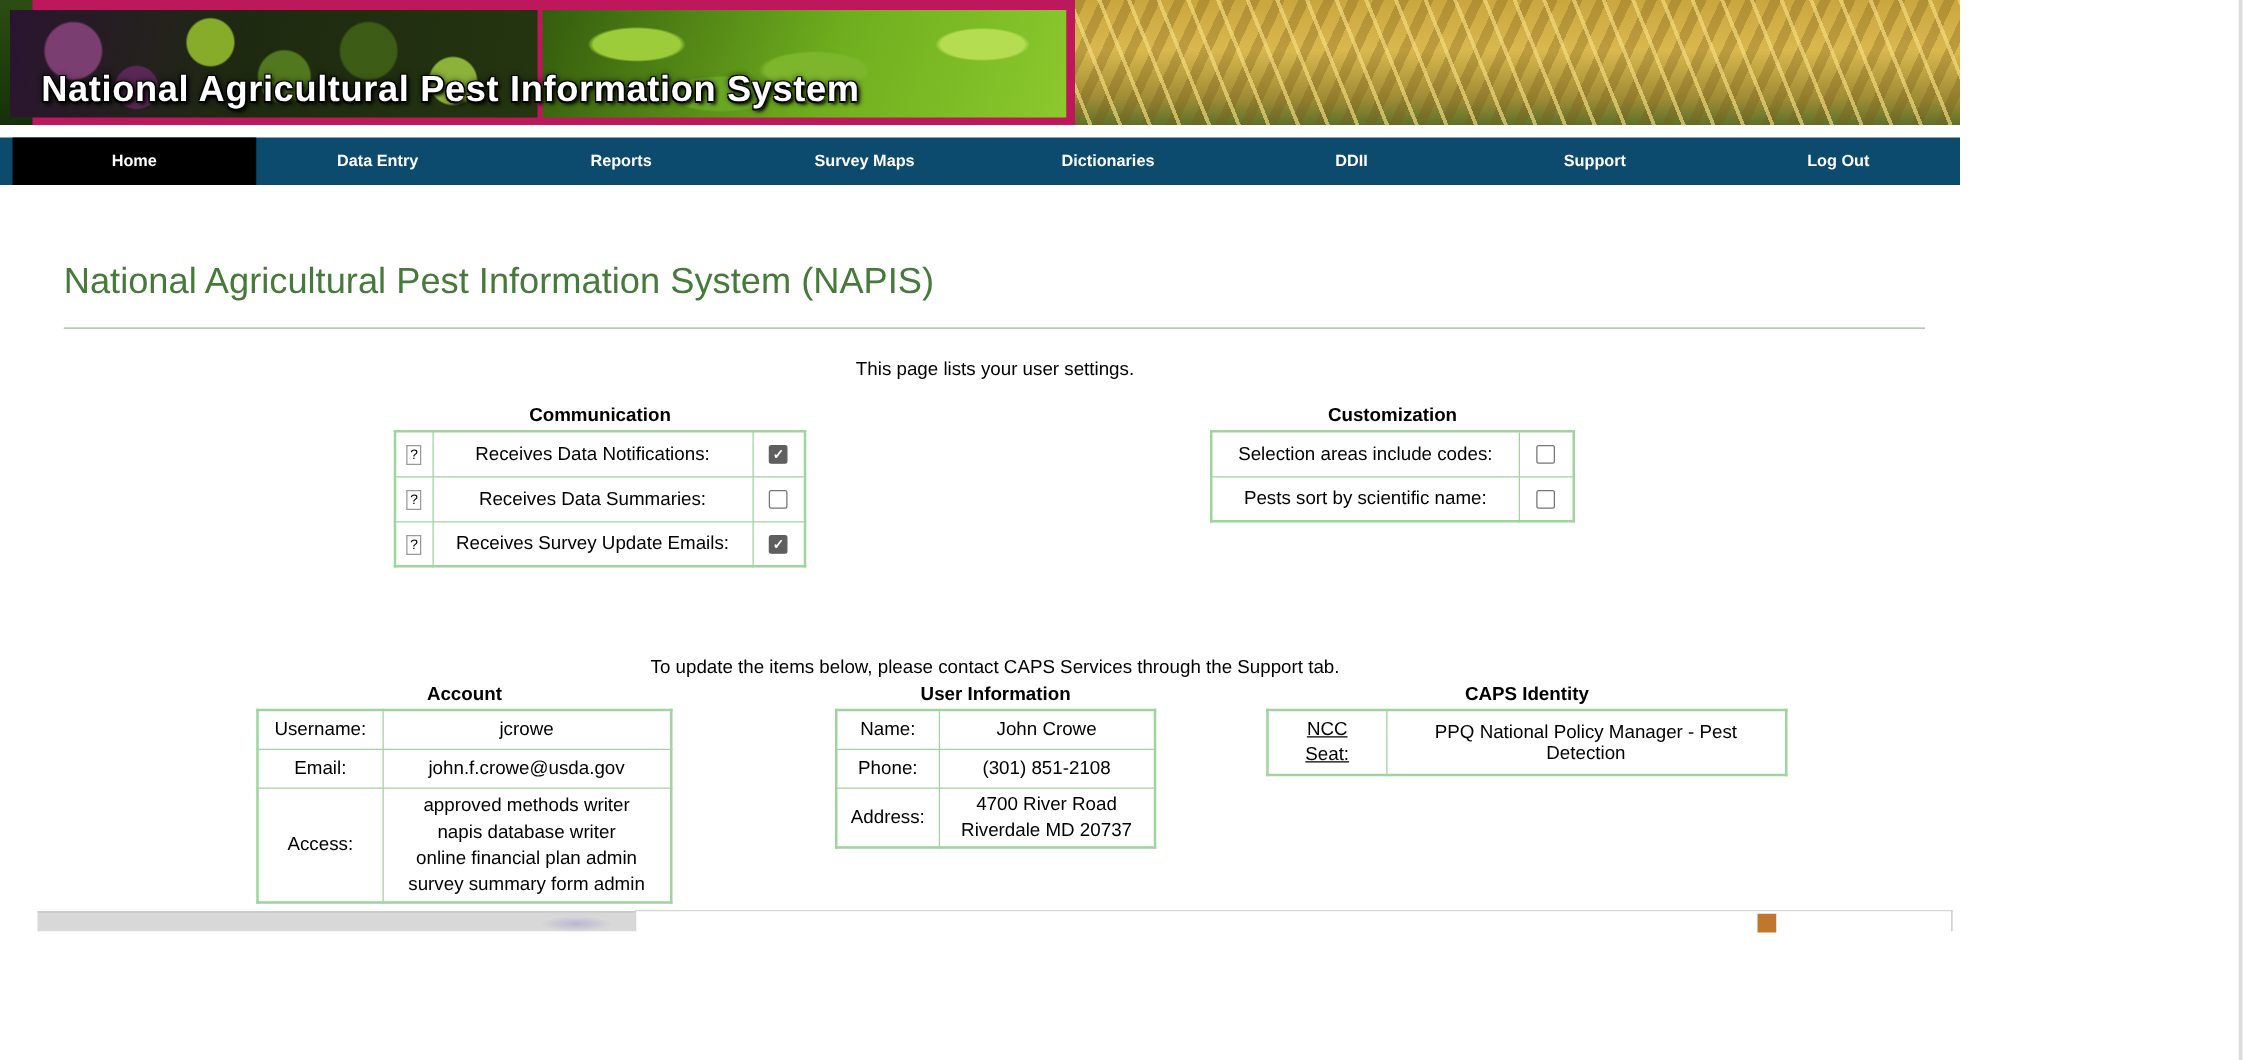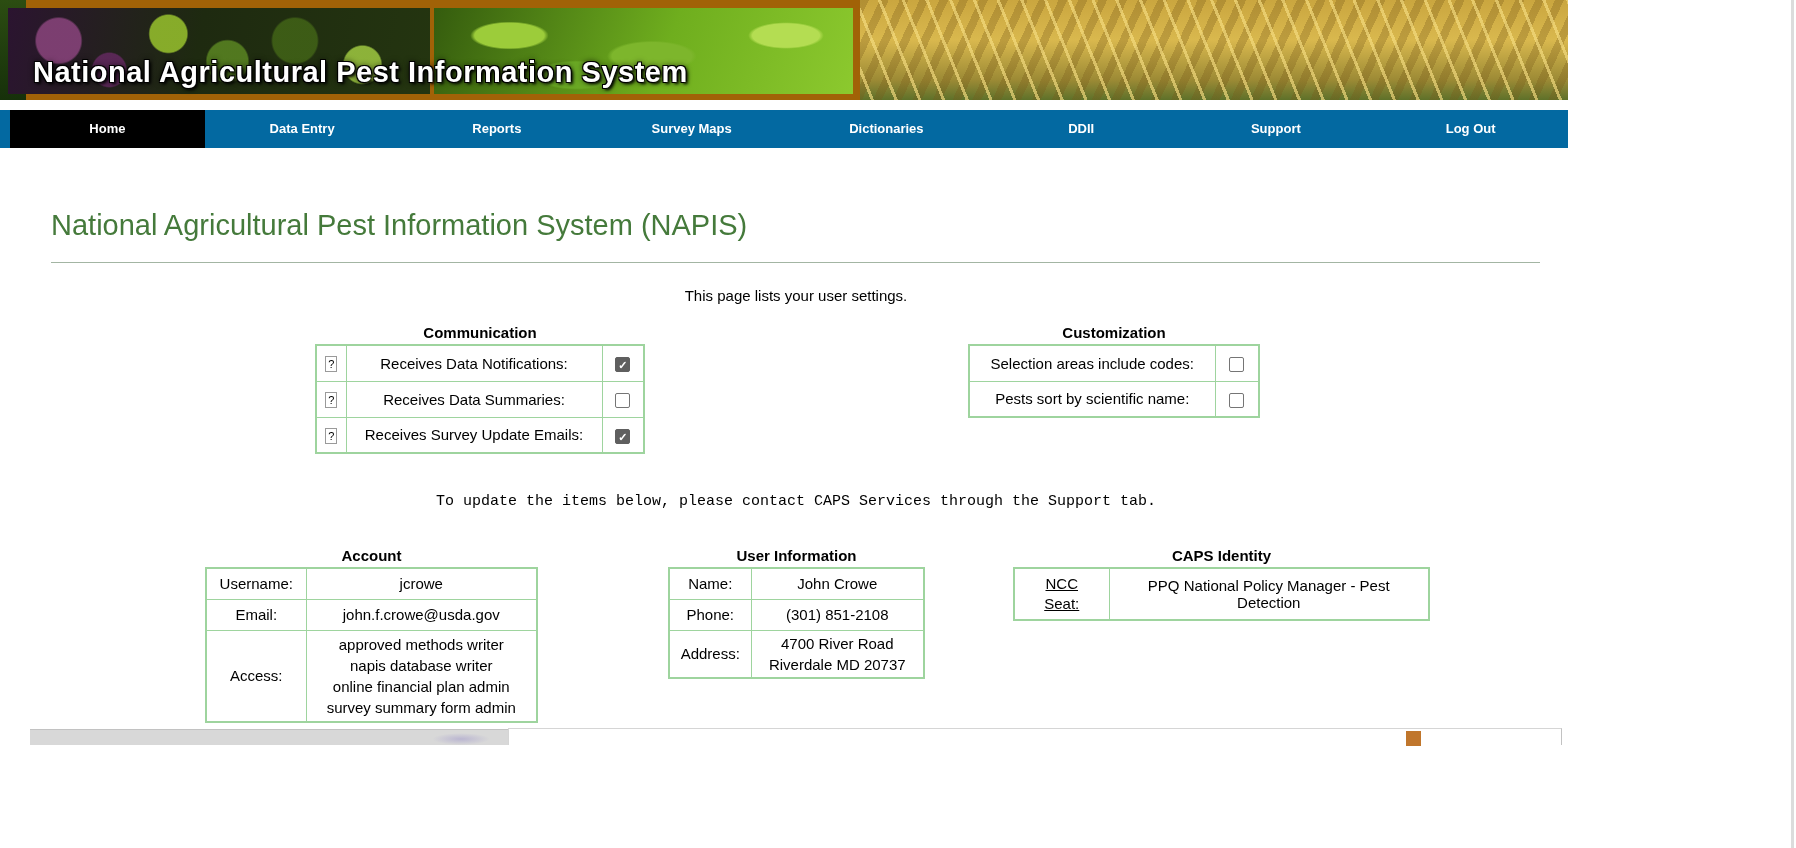--- a/index.html
+++ b/index.html
@@ -1,20 +1,20 @@
 <!DOCTYPE html>
 <html><head>
 <meta charset="utf-8">
 <style>
   * { margin:0; padding:0; box-sizing:border-box; }
   body { font-family:"Liberation Sans", sans-serif; background:#fff; color:#000; }
   #canvas { position:relative; width:1796px; height:848px; background:#fff; overflow:hidden; }
 
   
-  #banner { position:absolute; left:0; top:0; width:1568px; height:100px; background:#a16207; }
+  #banner { position:absolute; left:0; top:0; width:1568px; height:100px; background:#be185d; }
   .banner-strip { position:absolute; left:0; top:0; width:26px; height:100px;
     background:linear-gradient(180deg,#2c4d12,#16300a); }
   .tile { position:absolute; top:8px; height:86px; }
   .tile-fruit { left:8px; width:422px;
     background:
       radial-gradient(circle 24px at 12% 38%, rgba(128,64,116,.95) 0 92%, transparent 100%),
       radial-gradient(circle 18px at 24% 72%, rgba(92,40,88,.95) 0 92%, transparent 100%),
       radial-gradient(circle 20px at 38% 30%, rgba(146,186,44,.9) 0 92%, transparent 100%),
       radial-gradient(circle 22px at 52% 62%, rgba(84,124,32,.95) 0 92%, transparent 100%),
       radial-gradient(circle 24px at 68% 38%, rgba(62,94,22,.95) 0 92%, transparent 100%),
@@ -30,32 +30,32 @@
   .tile-wheat { left:860px; top:0; height:100px; width:708px;
     background:
       repeating-linear-gradient(68deg, rgba(246,222,130,0) 0 10px, rgba(246,222,130,.65) 10px 13px, rgba(140,105,30,0) 13px 22px),
       repeating-linear-gradient(115deg, rgba(120,90,25,.30) 0 8px, transparent 8px 18px),
       linear-gradient(180deg,#caa63f 0%, #d9b84e 40%, #9c8a35 80%, #5e712a 100%); }
   #banner-title { position:absolute; left:33px; top:56px; font-size:29px; font-weight:bold; color:#fff;
     letter-spacing:.5px; white-space:nowrap;
     text-shadow:-1px -1px 0 #000, 1px -1px 0 #000, -1px 1px 0 #000, 2px 2px 3px #000, 0 0 6px #000; }
 
   
-  #main-nav { position:absolute; left:0; top:110px; width:1568px; height:38px; background:#0369a1;
+  #main-nav { position:absolute; left:0; top:110px; width:1568px; height:38px; background:#0c4a6e;
     display:flex; padding-left:10px; }
   .nav-item { flex:1 1 0; text-align:center; line-height:38px; color:#fff; font-size:13px; font-weight:bold;
     cursor:pointer; white-space:nowrap; }
   .nav-item.active { background:#000; }
 
   
   #page-title { position:absolute; left:51px; top:209px; font-size:29px; font-weight:400; color:#457a3b; }
   #title-divider { position:absolute; left:51px; top:262px; width:1489px; height:1px; background:#a3b5a3; }
   .center-line { position:absolute; left:0; width:1592px; text-align:center; font-size:15px; }
   #intro-text { top:287px; }
-  #contact-note { top:493px;font-family:Liberation Mono, monospace; }
+  #contact-note { top:525px; }
 
   .sec-title { position:absolute; text-align:center; font-size:15px; font-weight:bold; }
 
   
   table.grid { position:absolute; border-collapse:collapse; table-layout:fixed; font-size:15px; }
   table.grid, table.grid td { border:1px solid #9ed49e; }
   table.grid { border-width:2px; }
   table.grid td { text-align:center; vertical-align:middle; padding:2px 6px; }
 
   #communication-table td { height:36px; }

